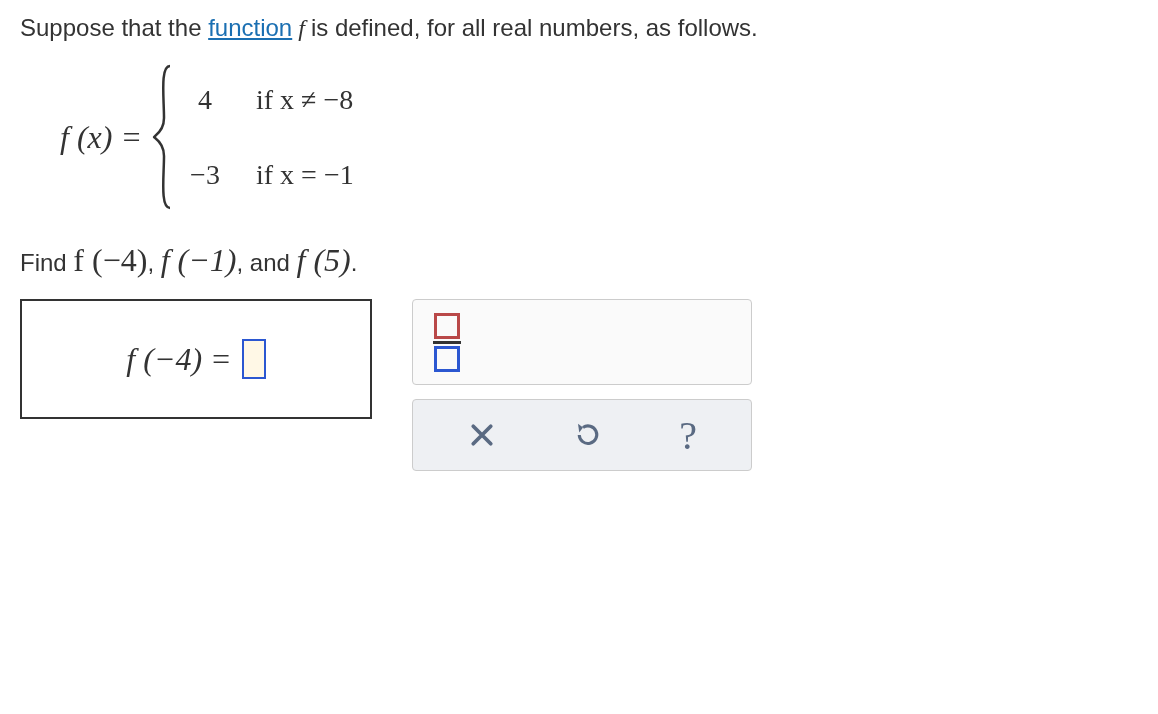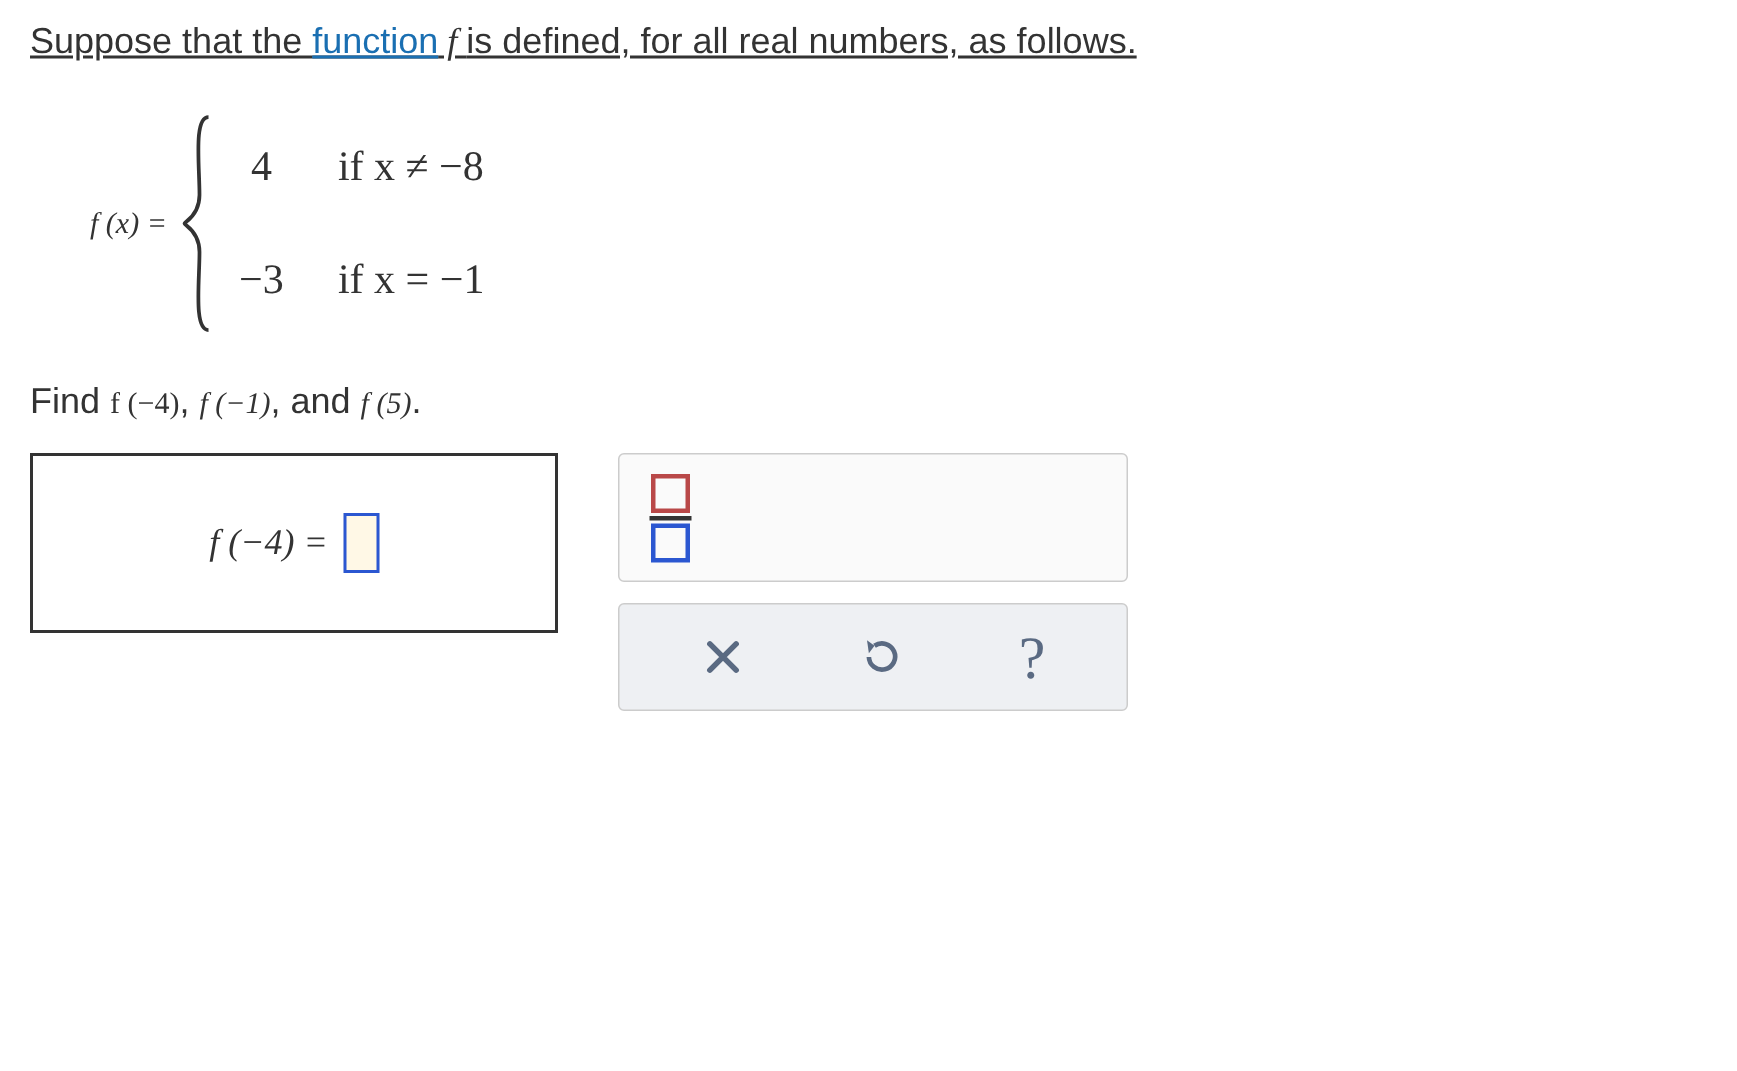--- a/index.html
+++ b/index.html
@@ -5,21 +5,21 @@
   body {
     margin: 0;
     padding: 14px 20px;
     font-family: Verdana, Arial, sans-serif;
     font-size: 24px;
     color: #333;
     background: #fff;
     width: 1158px;
     box-sizing: border-box;
   }
-  .line1 { margin-bottom: 32px; text-decoration: underline; }
+  .line1 { margin-bottom: 20px; }
   a.link { color: #1a6fb2; text-decoration: underline; }
   .ital { font-style: italic; font-family: "Times New Roman", serif; }
   .mathline {
     font-family: "Times New Roman", serif;
     font-size: 28px;
     margin: 20px 0 30px 40px;
     display: flex;
     align-items: center;
     gap: 10px;
   }
@@ -30,31 +30,31 @@
     display: flex;
     flex-direction: column;
     justify-content: space-around;
   }
   .brace-svg {
     position: absolute; left: 0; top: 0; height: 100%;
   }
   .piece { display: flex; gap: 26px; align-items: center; }
   .piece .val { width: 50px; text-align: center; }
   .findline { font-family: Verdana, sans-serif; font-size: 24px; margin: 20px 0; }
-  .serif { font-family: "Times New Roman", serif; font-size: 20px; }
+  .serif { font-family: "Times New Roman", serif; font-size: 32px; }
   .answer-box {
     border: 2px solid #333;
     width: 320px;
     padding: 20px 14px;
     display: inline-block;
     vertical-align: top;
   }
   .answer-row {
     font-family: "Times New Roman", serif;
-    font-size: 24px;
+    font-size: 32px;
     margin: 18px 0;
     text-align: center;
     display: flex;
     align-items: center;
     justify-content: center;
     gap: 10px;
   }
   .input-slot {
     display: inline-block;
     width: 20px; height: 36px;

